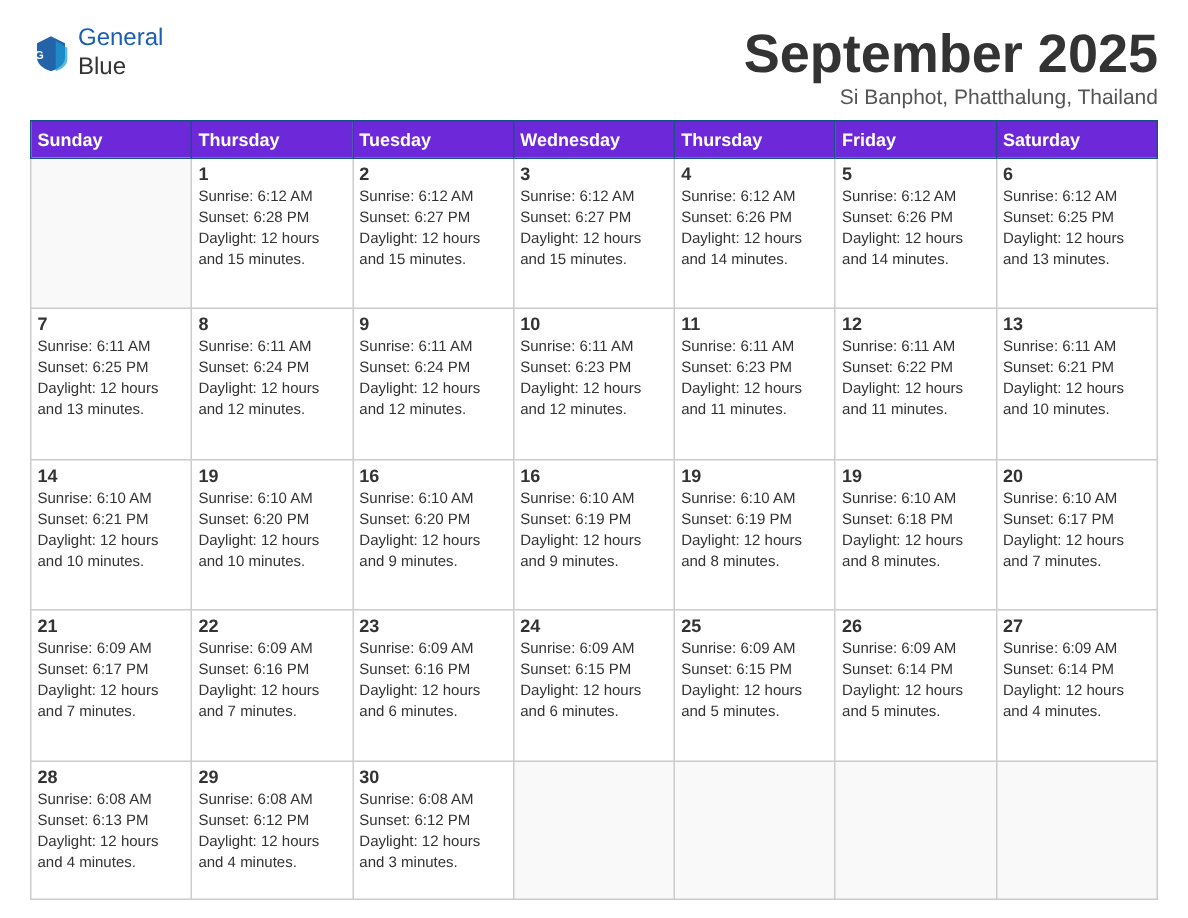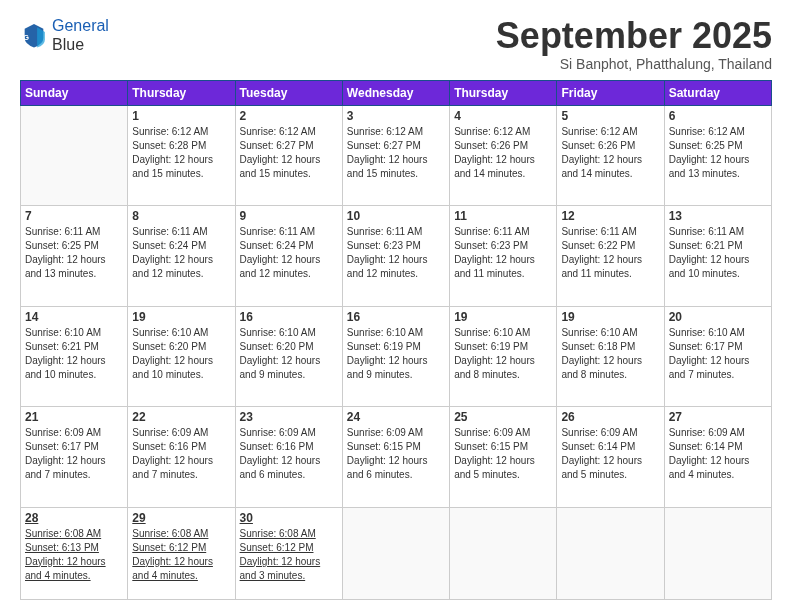--- a/index.html
+++ b/index.html
@@ -86,21 +86,20 @@
     .day-info {
       font-size: 10px;
       color: #333;
       line-height: 1.4;
     }
     .empty-cell {
       background: #f9f9f9;
     }
     .last-row td {
       height: 72px;
-      text-decoration: underline;
     }
   </style>
 </head>
 <body>
 
 <div class="page">
   <div class="header">
     <div class="logo">
       <svg class="logo-icon" viewBox="0 0 36 36">
         <path d="M18 4 L30 10 L30 22 Q30 30 18 34 Q6 30 6 22 L6 10 Z" fill="#2563a8"></path>

